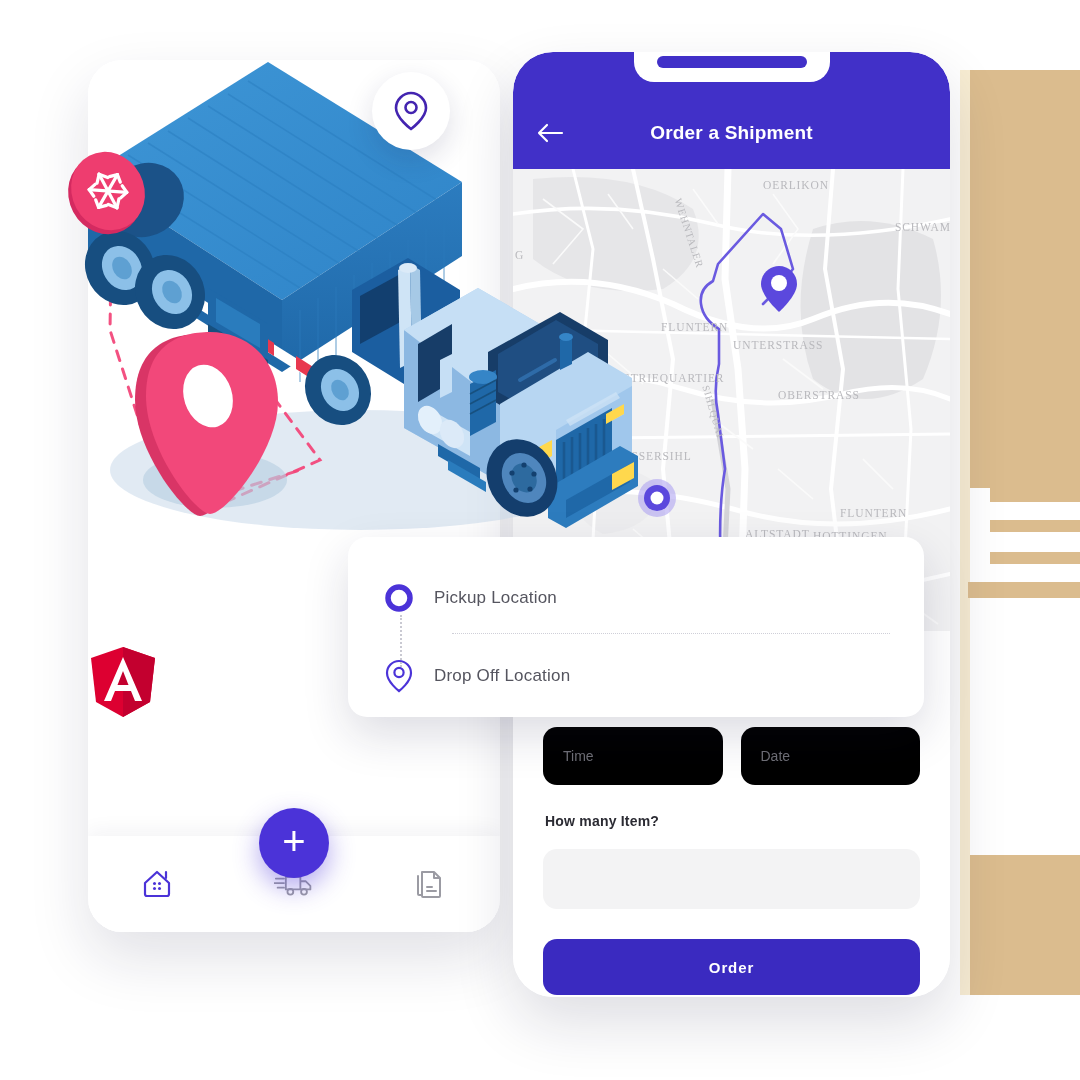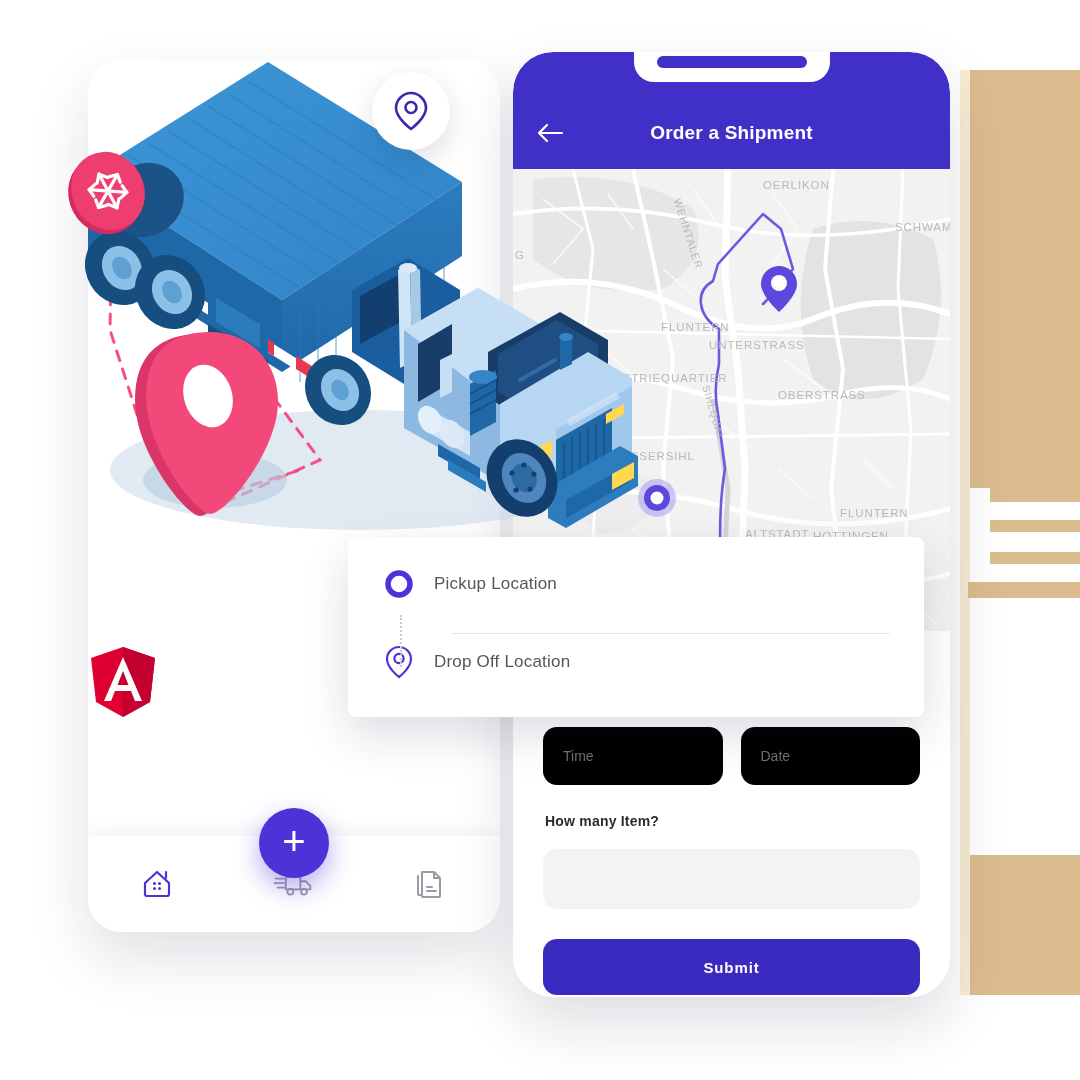--- a/index.html
+++ b/index.html
@@ -94,20 +94,21 @@
     font-size: 19px; font-weight: 600; letter-spacing: .2px;
     padding-right: 74px;
   }
 
   
   #map {
     position: relative;
     height: 462px;
     background: #a21caf;
     overflow: hidden;
+    font-family: Liberation Serif, serif;
   }
   #map svg { position: absolute; inset: 0; }
   .maplabel {
     position: absolute;
     color: #b9b9bd;
     font-size: 11.5px;
     letter-spacing: .9px;
     white-space: nowrap;
     font-weight: 500;
   }
@@ -141,23 +142,23 @@
     background: #3a2ac0; border: none; border-radius: 14px;
     color: #ffffff; font-size: 15px; font-weight: 700;
     letter-spacing: .9px; cursor: pointer;
     font-family: "Liberation Sans", sans-serif;
   }
 
   
   #location-card {
     position: absolute; left: 348px; top: 537px;
     width: 576px; height: 180px;
-    background: #ffffff; border-radius: 8px;
+    background: #ffffff; border-radius: 19px;
     box-shadow: 0 18px 46px rgba(25,25,70,.15);
-    padding: 30px 36px;
+    padding: 44px 36px;
     z-index: 40;
   }
   .loc-row { display: flex; align-items: center; gap: 20px; height: 34px; }
   .loc-text { font-size: 17px; color: #55555f; letter-spacing: .2px; }
   #loc-connector {
     position: absolute; left: 52px; top: 78px;
     width: 0; height: 52px;
     border-left: 2px dotted #c9c9d2;
   }
   #loc-divider {
@@ -305,42 +306,42 @@
           <circle cx="21" cy="21" r="13" fill="#5b48dd"></circle>
           <circle cx="21" cy="21" r="6.5" fill="#ffffff"></circle>
         </svg>
       </div>
 
       <div class="maplabel" style="left:250px; top:10px;">OERLIKON</div>
       <div class="maplabel" style="left:382px; top:52px;">SCHWAMEN</div>
       <div class="maplabel" style="left:2px; top:80px;">G</div>
       <div class="maplabel" style="left:170px; top:28px; transform:rotate(72deg); transform-origin:left top; font-size:10.5px;">WEHNTALER</div>
       <div class="maplabel" style="left:148px; top:152px;">FLUNTERN</div>
-      <div class="maplabel" style="left:196px; top:170px;">UNTERSTRASS</div>
+      <div class="maplabel" style="left:220px; top:170px;">UNTERSTRASS</div>
       <div class="maplabel" style="left:78px; top:203px;">INDUSTRIEQUARTIER</div>
       <div class="maplabel" style="left:265px; top:220px;">OBERSTRASS</div>
       <div class="maplabel" style="left:198px; top:215px; transform:rotate(74deg); transform-origin:left top; font-size:10px;">SIHLQUAI</div>
       <div class="maplabel" style="left:100px; top:281px;">AUSSERSIHL</div>
       <div class="maplabel" style="left:327px; top:298px;margin-top:40px;">FLUNTERN</div>
       <div class="maplabel" style="left:232px; top:339px;margin-top:20px;">ALTSTADT</div>
       <div class="maplabel" style="left:300px; top:361px;text-align:right;">HOTTINGEN</div>
     </div>
 
     <div id="form-sheet">
       <div class="field-row">
         <div class="field">
           <span>Time</span>
         </div>
         <div class="field">
           <span>Date</span>
         </div>
       </div>
       <div class="form-label">How many Item?</div>
       <div id="items-box"></div>
-      <button id="submit-btn">Submit</button>
+      <button id="submit-btn">Order</button>
     </div>
   </div>
 
   <div id="location-card">
     <div id="loc-connector"></div>
     <div id="loc-divider"></div>
 
     <div class="loc-row">
       <svg width="30" height="30" viewBox="0 0 30 30">
         <circle cx="15" cy="15" r="11" fill="none" stroke="#4b33d8" stroke-width="5.5"></circle>

